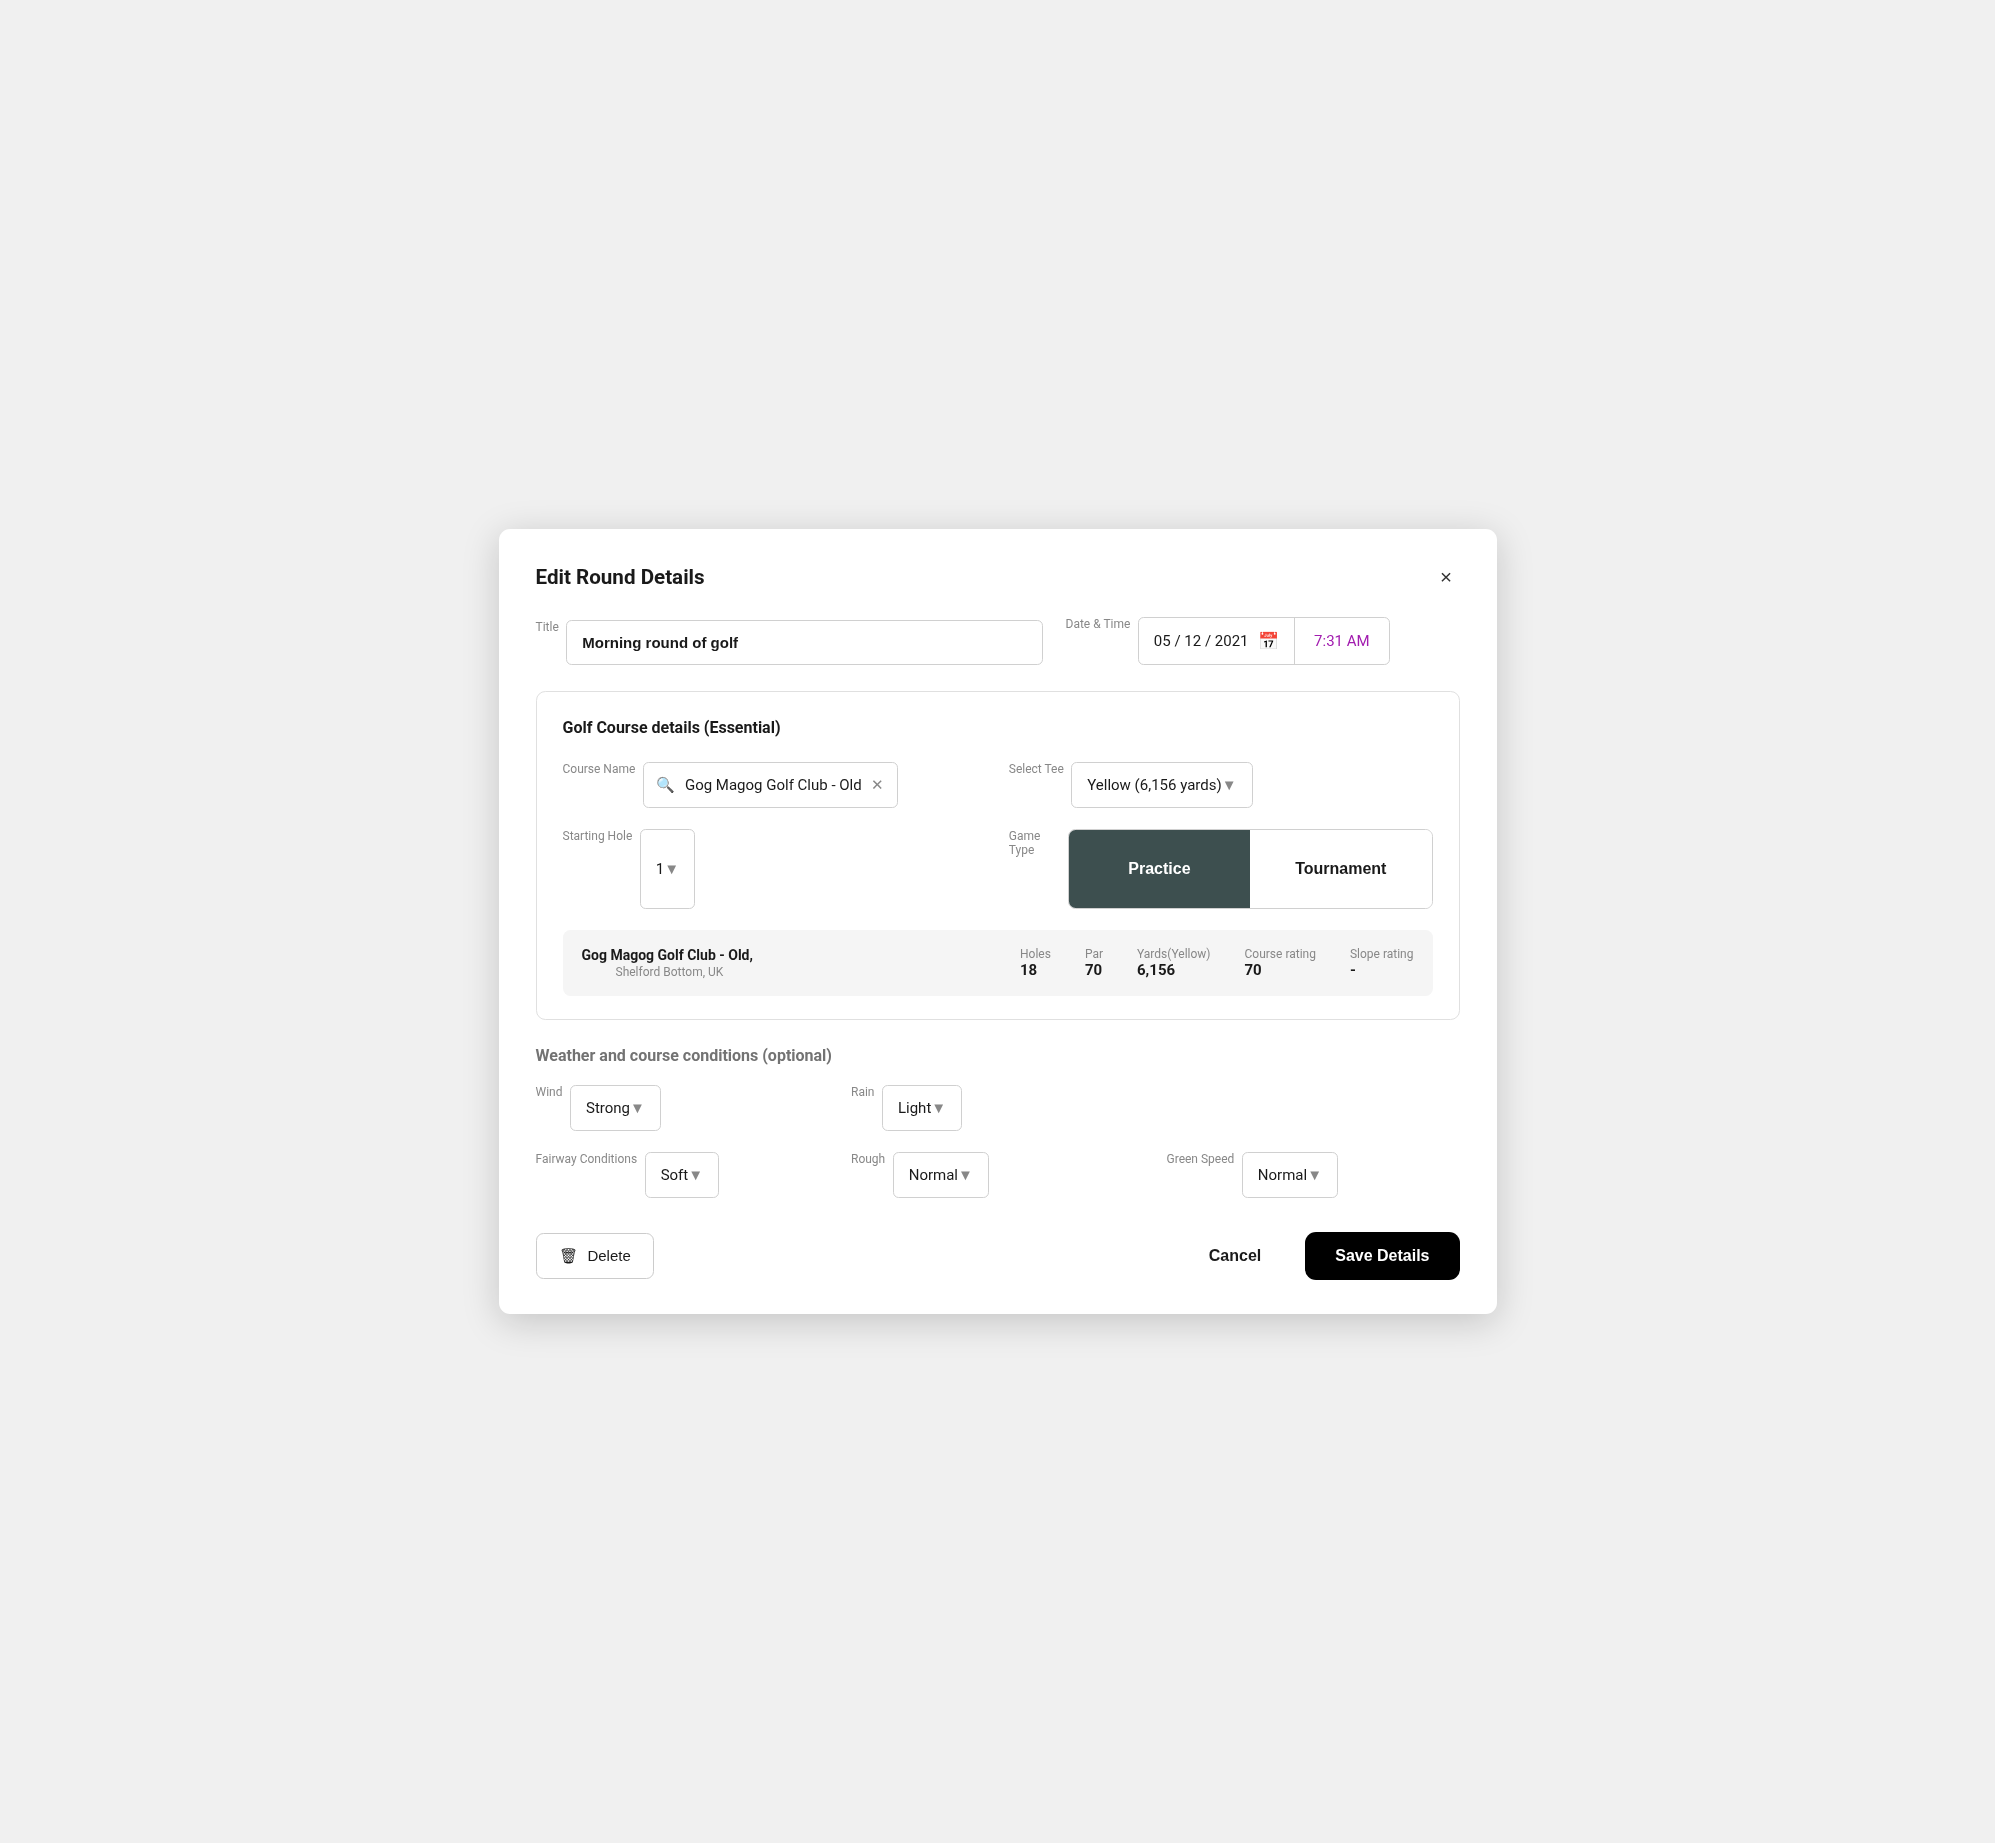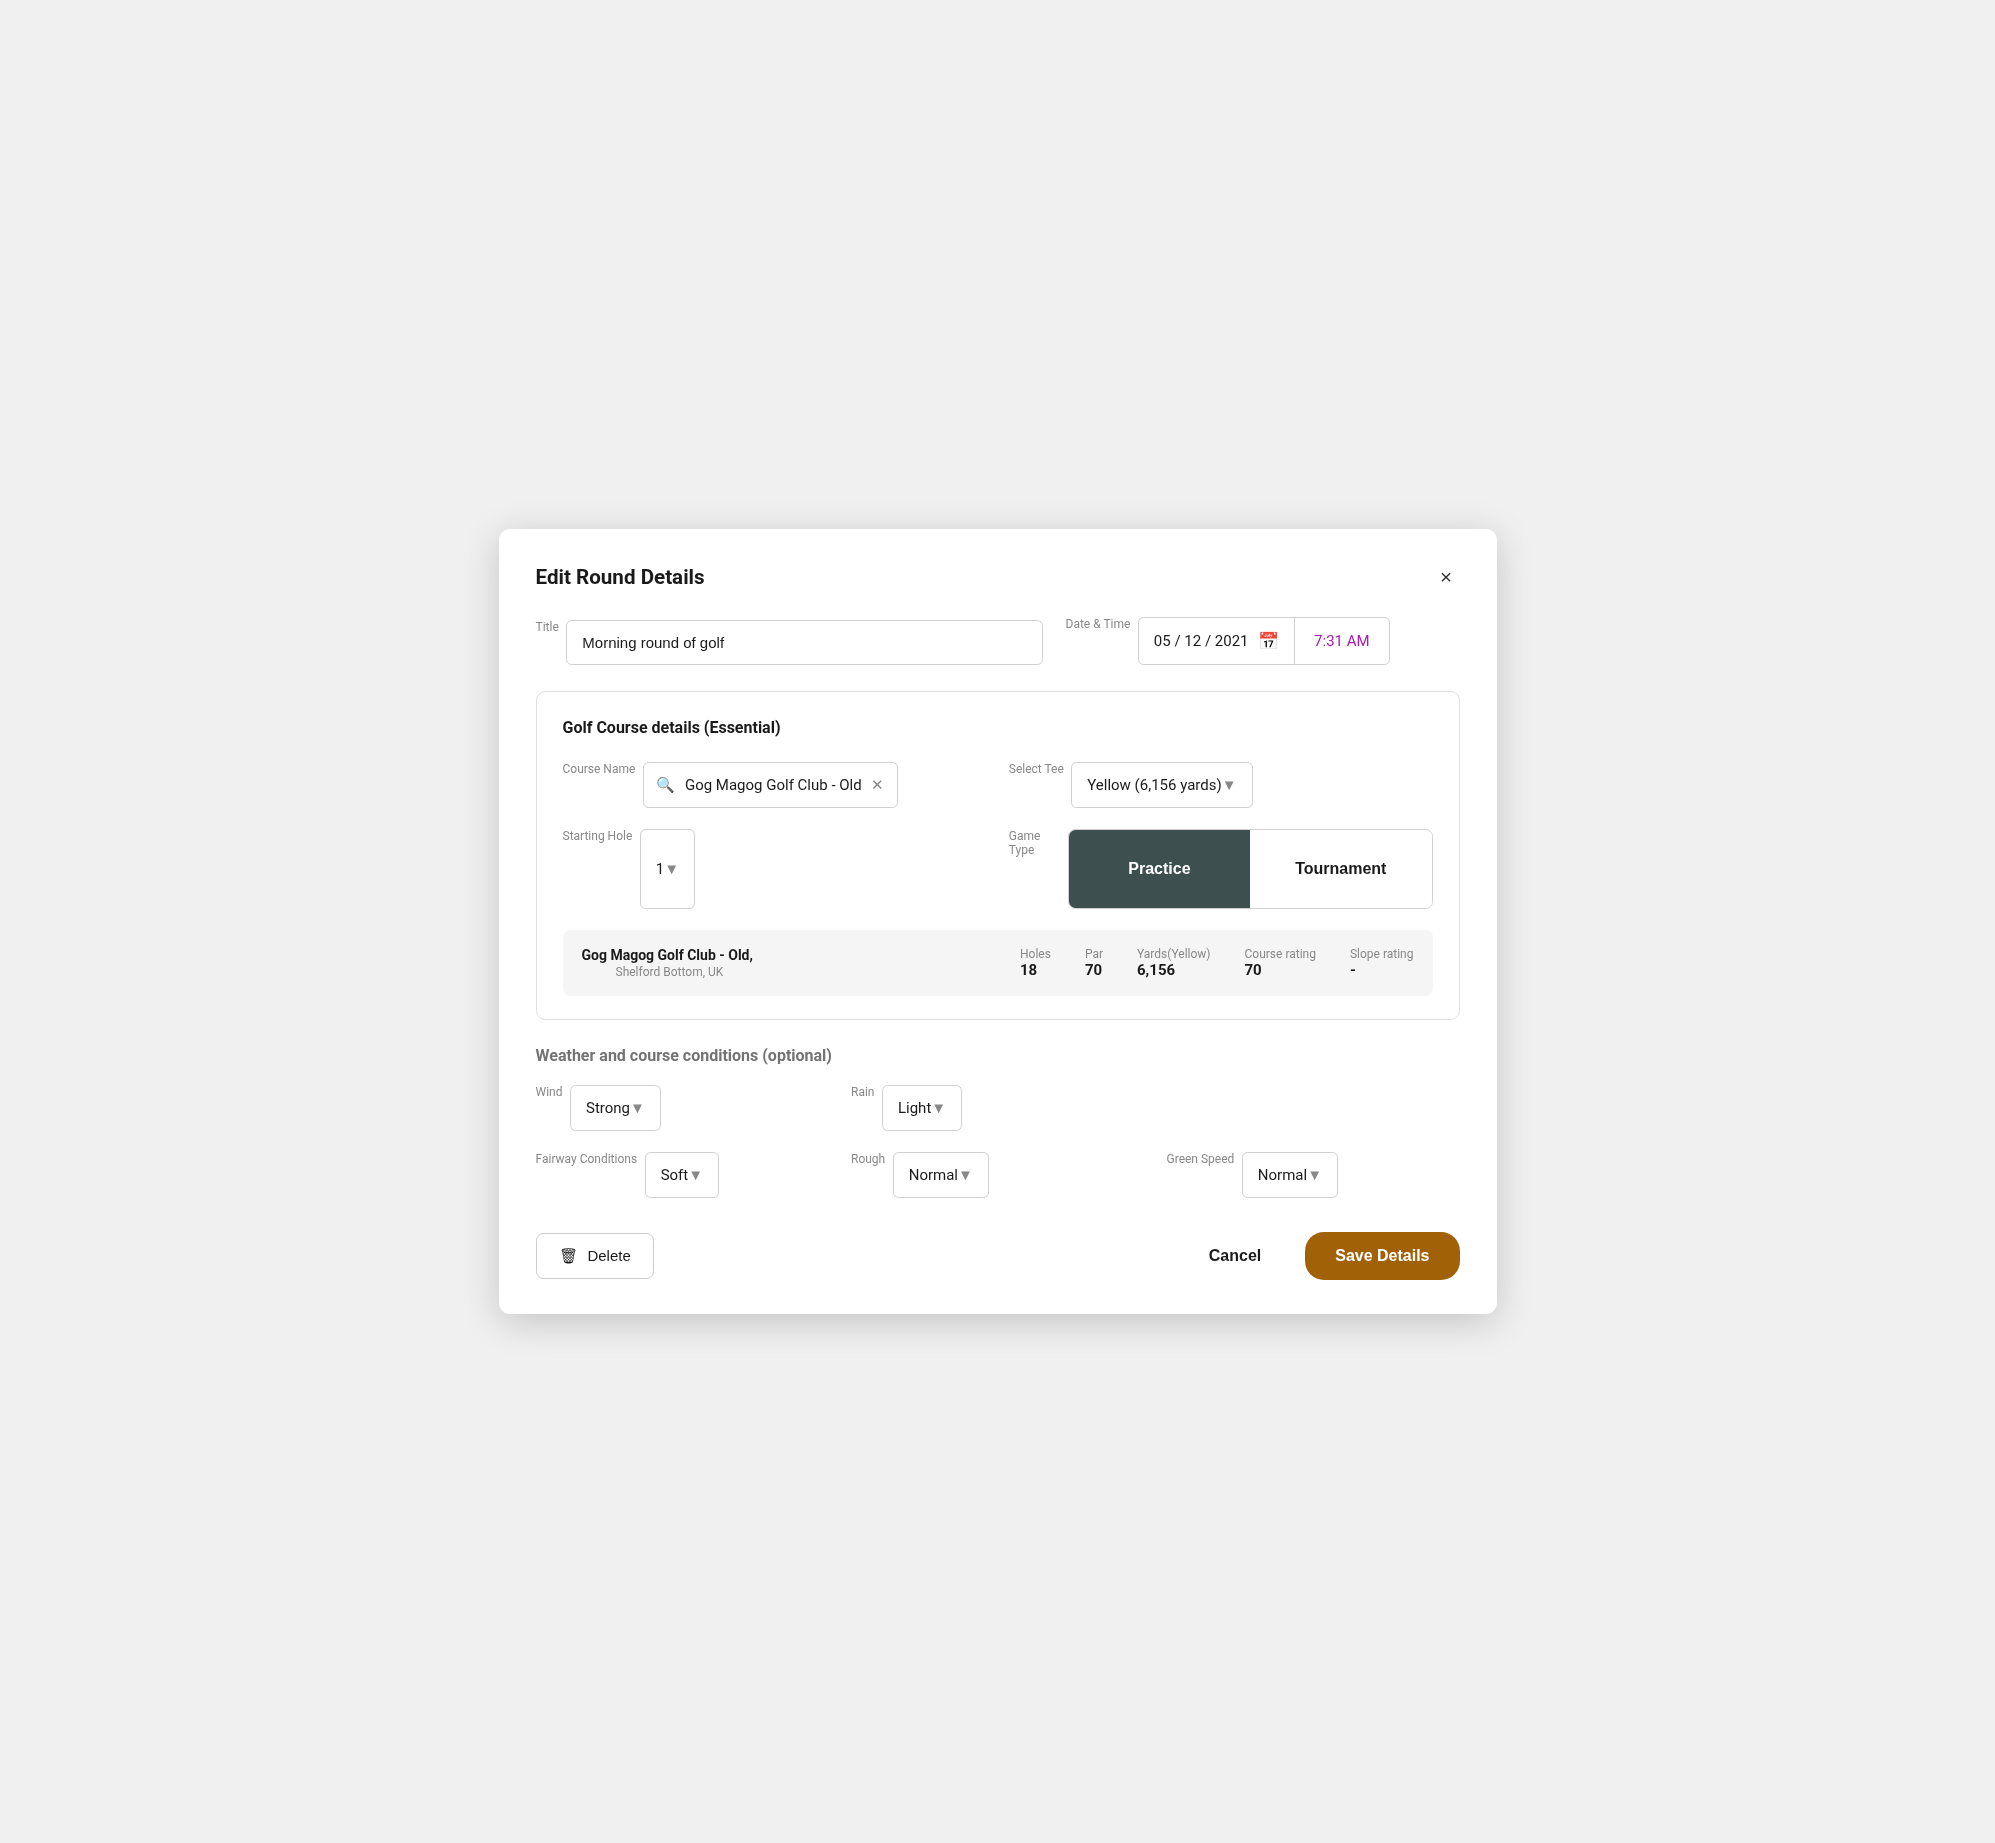--- a/index.html
+++ b/index.html
@@ -64,20 +64,21 @@
       font-weight: 400;
     }
     .text-input {
       border: 1.4px solid #d0d0d0;
       border-radius: 5.6px;
       padding: 13px 15px;
       font-size: 15px;
       color: #1a1a1a;
       outline: none;
       width: 100%;
+      font-weight: bold;
     }
     .datetime-row {
       display: flex;
       gap: 0;
       border: 1.4px solid #d0d0d0;
       border-radius: 5.6px;
       overflow: hidden;
     }
     .date-field {
       display: flex;
@@ -270,24 +271,24 @@
     .cancel-btn {
       background: none;
       border: none;
       font-size: 16px;
       font-weight: 600;
       cursor: pointer;
       color: #1a1a1a;
       padding: 13px 15px;
     }
     .save-btn {
-      background: #a16207;
+      background: #000000;
       color: #fff;
       border: none;
-      border-radius: 19px;
+      border-radius: 11px;
       padding: 15px 30px;
       font-size: 16px;
       font-weight: 700;
       cursor: pointer;
     }
   </style>
 </head>
 <body>
 
 <div class="modal">

